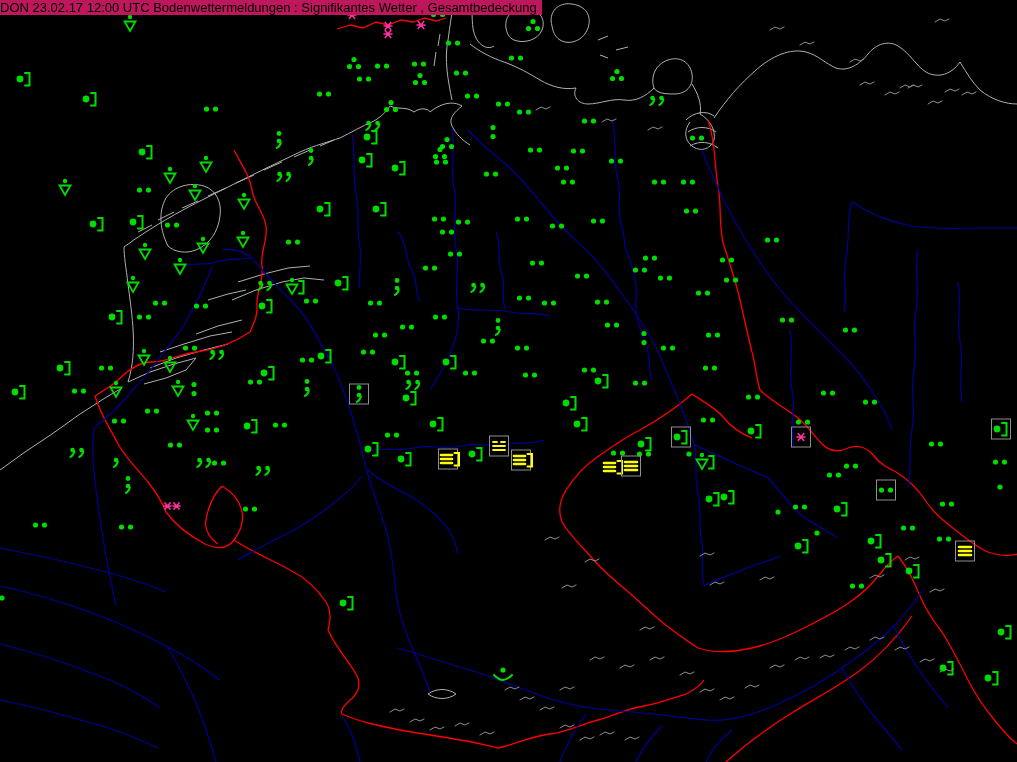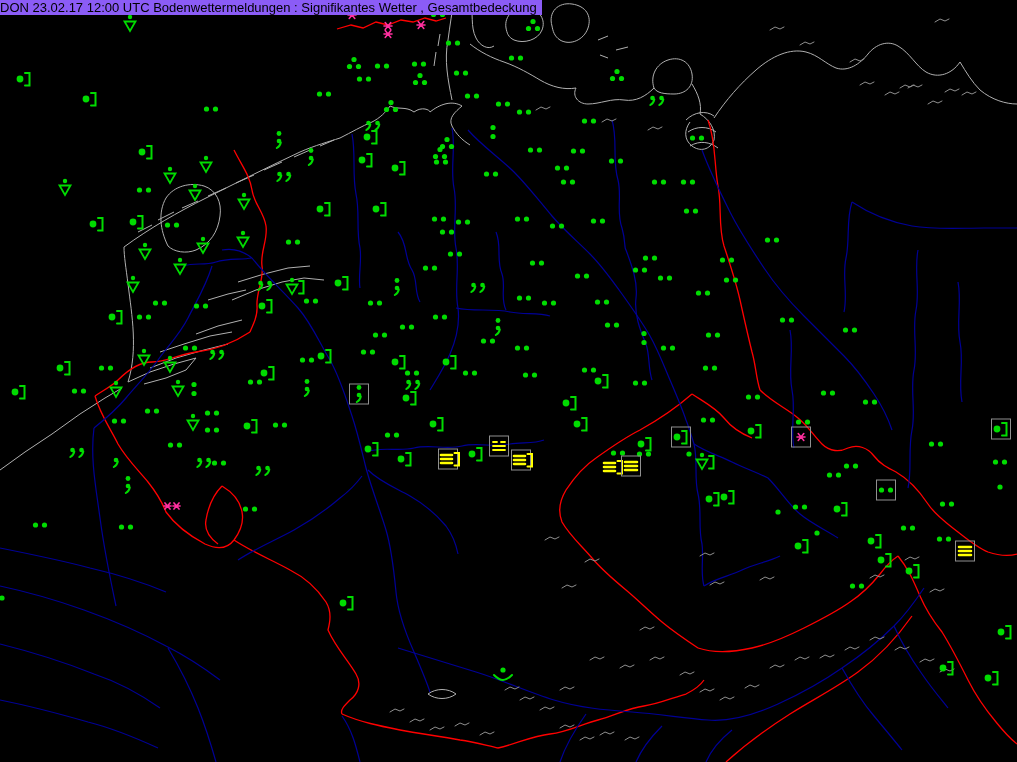--- a/index.html
+++ b/index.html
@@ -1,18 +1,18 @@
 <!DOCTYPE html>
 <html><head>
 <meta charset="utf-8">
 <style>
   html,body{margin:0;padding:0;background:#000;}
   #screen{position:relative;width:1017px;height:762px;background:#000;overflow:hidden;
           font-family:"Liberation Sans",sans-serif;}
-  #titlebar{position:absolute;left:0;top:0;z-index:5;background:#8b5cf6;color:#000;
+  #titlebar{position:absolute;left:0;top:0;z-index:5;background:#be185d;color:#000;
             font-size:13px;line-height:15px;height:15px;padding:0 5px 0 0;white-space:nowrap;}
   #map{position:absolute;left:0;top:0;}
   .coast{stroke:#b0b0b0;stroke-width:1;fill:none;}
   .coast-closed{stroke:#b0b0b0;stroke-width:1;fill:none;}
   .border{stroke:#ff0000;stroke-width:1.3;fill:none;}
   .river{stroke:#000096;stroke-width:1.2;fill:none;}
 </style>
 </head>
 <body>
 

